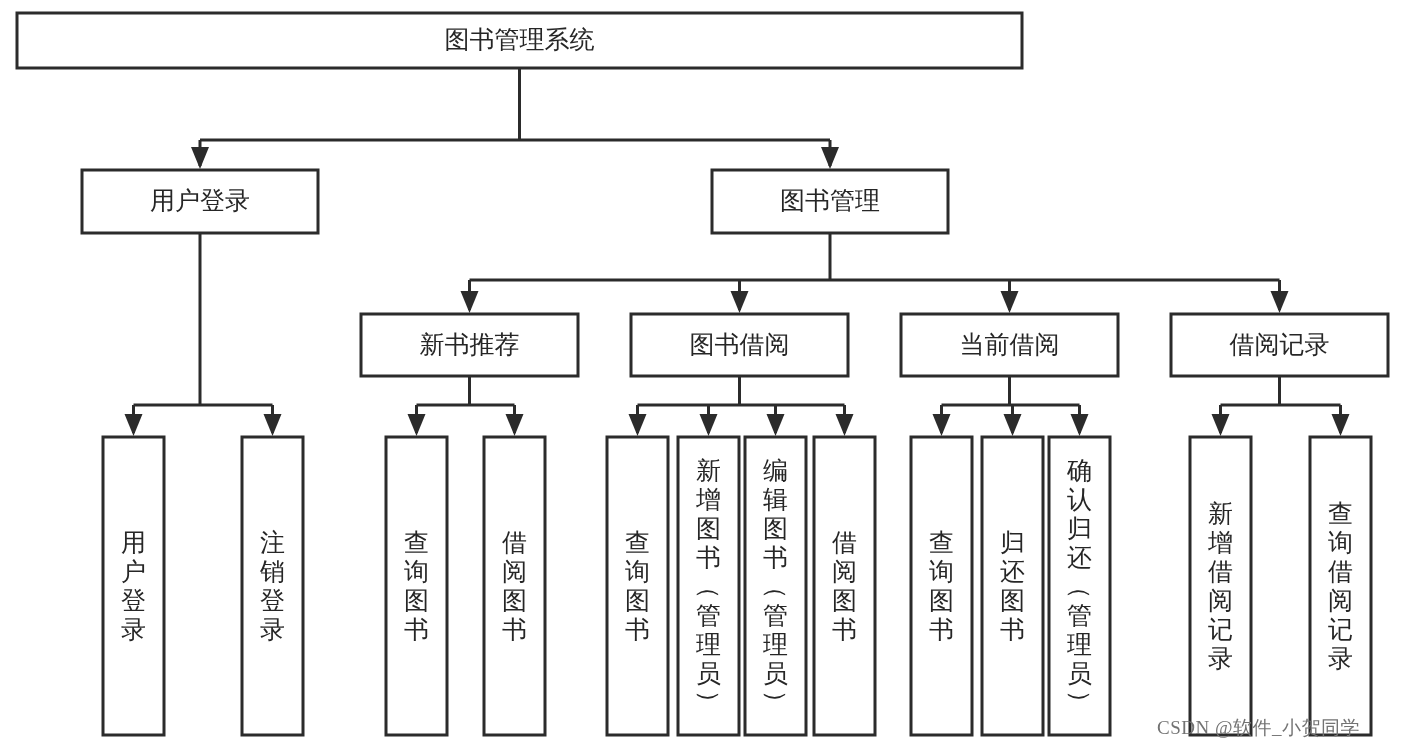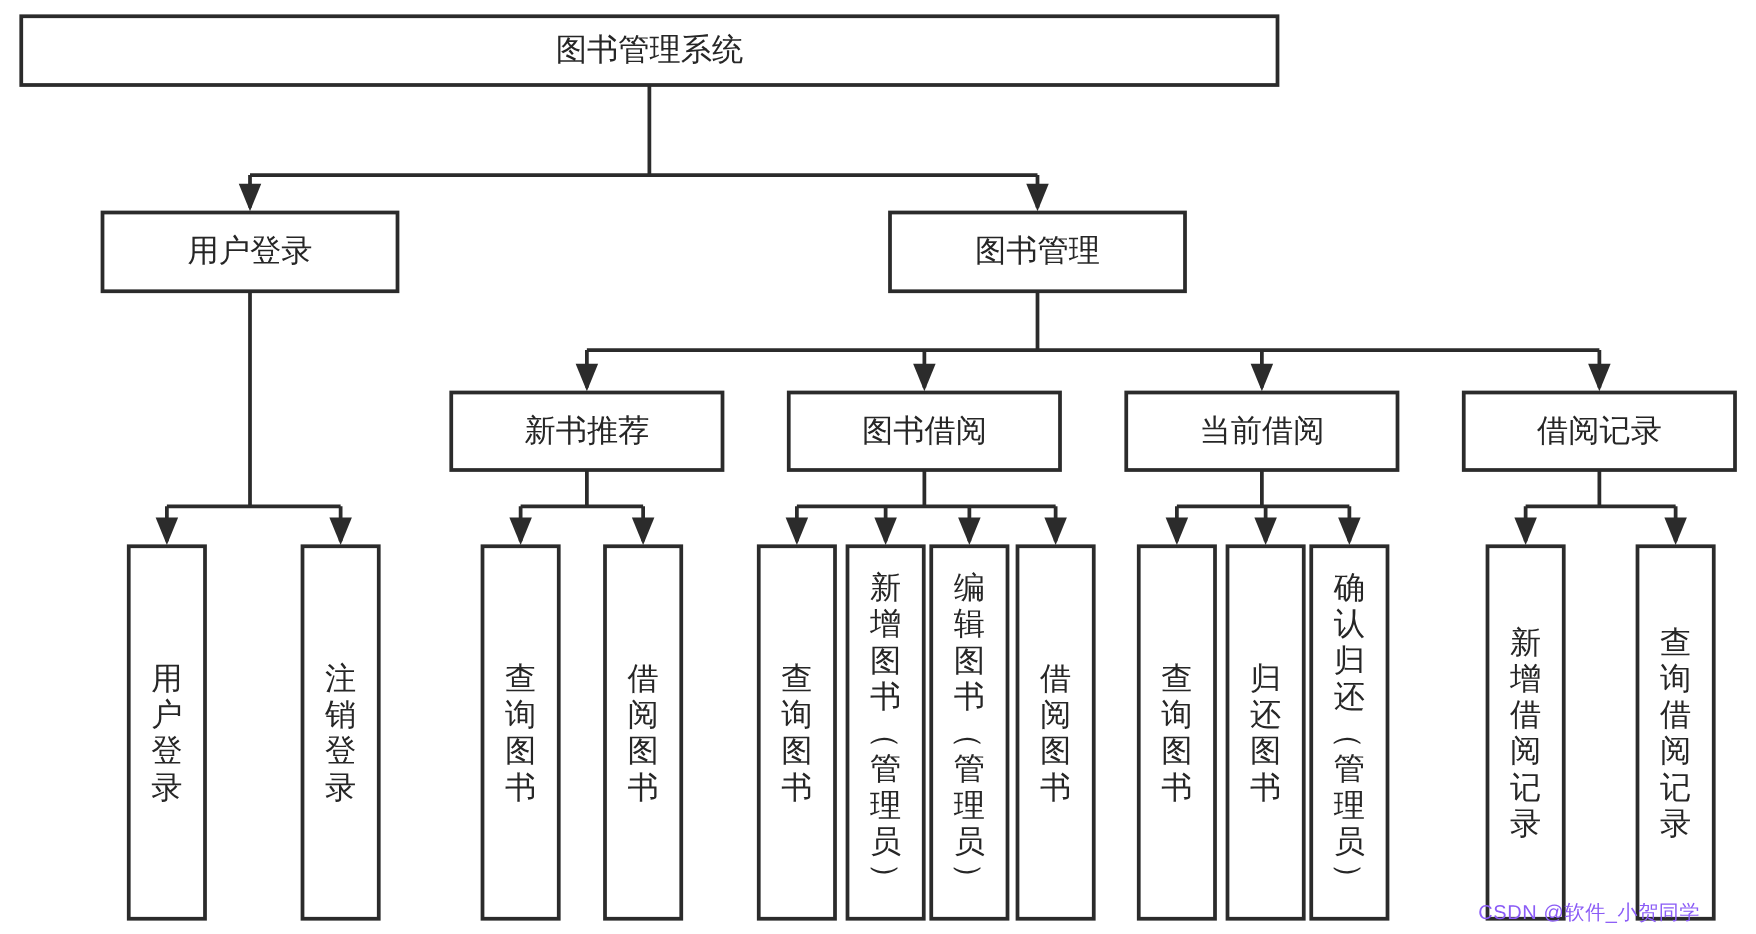--- a/index.html
+++ b/index.html
@@ -33,23 +33,23 @@
   .leaf-label{
     fill:#262626;
     font-family:"Liberation Sans","DejaVu Sans",sans-serif;
     font-size:25px;
     text-anchor:middle;
   }
   .watermark{
     position:absolute;
     right:8px;
     bottom:6px;
-    font-family:Liberation Sans, sans-serif;
-    font-size:16px;
-    color:#8b5cf6;
+    font-family:Liberation Serif, serif;
+    font-size:19px;
+    color:#737373;
     letter-spacing:0.5px;
     white-space:nowrap;
     user-select:none;
   }
 </style>
 </head>
 <body>
 
 <div id="diagram-root">
   <svg id="tree-svg" viewBox="0 0 1405 747">

